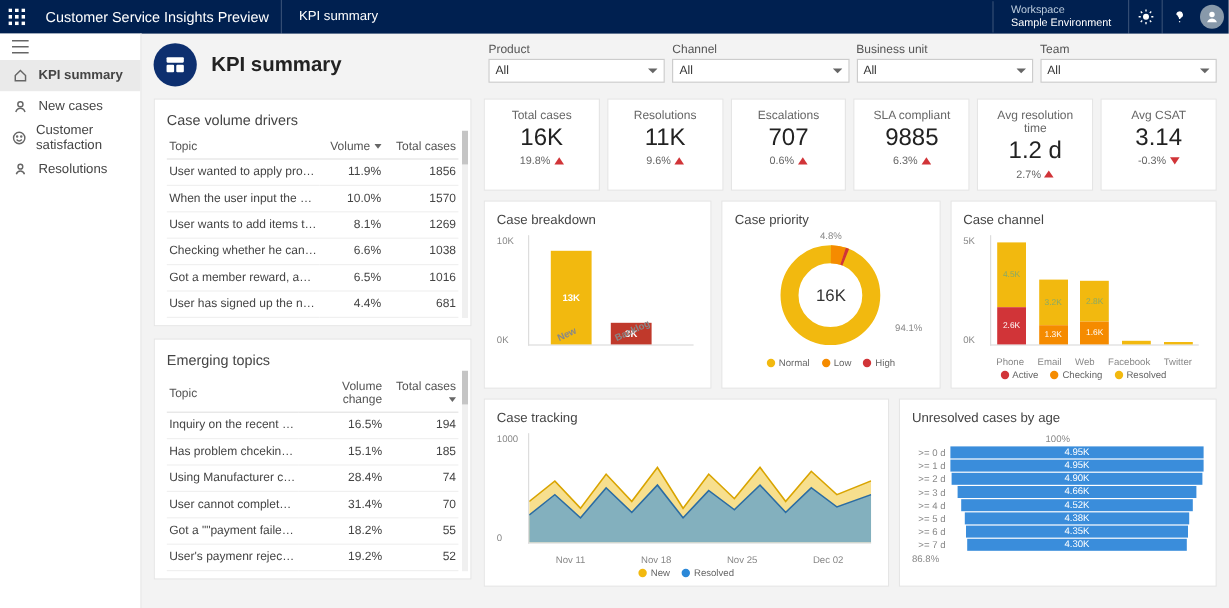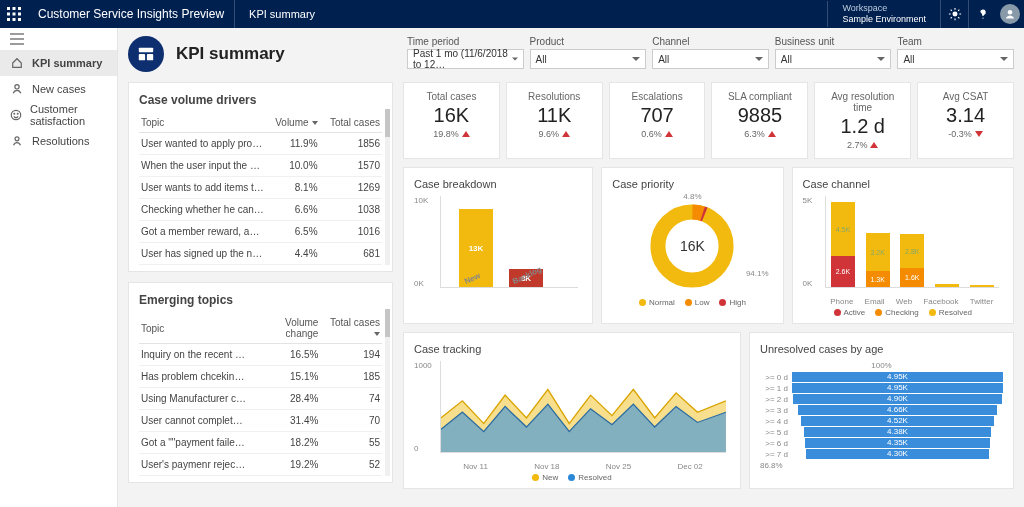--- a/index.html
+++ b/index.html
@@ -36,21 +36,21 @@
 .filters{flex:1;display:flex;gap:6px;}
 .filter{flex:1;}
 .filter .flabel{font-size:10px;color:#555;margin-bottom:2px;}
 .filter .fsel{border:1px solid #ccc;background:#fff;height:20px;font-size:10px;padding:0 5px;display:flex;align-items:center;justify-content:space-between;cursor:pointer;color:#333;}
 .filter .fsel svg{width:8px;height:8px;fill:#666;}
 .content{display:flex;gap:10px;margin-top:10px;}
 .leftcol{width:265px;display:flex;flex-direction:column;gap:10px;}
 .card{background:#fff;border:1px solid #e5e5e5;padding:10px 10px 6px;position:relative;}
 .card .scroll-fake{position:absolute;right:2px;top:26px;bottom:6px;width:5px;background:#f0f0f0;}
 .card .scroll-fake .thumb{position:absolute;top:0;width:5px;height:28px;background:#c5c5c5;}
-.card-title{font-size:12px;color:#444;margin-bottom:6px;font-weight:bold;}
+.card-title{font-size:12px;color:#444;margin-bottom:6px;}
 .tbl{width:100%;border-collapse:collapse;font-size:10px;}
 .tbl th{text-align:left;color:#555;font-weight:500;border-bottom:1px solid #e3e3e3;padding:4px 2px;}
 .tbl th.r,.tbl td.r{text-align:right;}
 .tbl td{border-bottom:1px solid #f0f0f0;padding:5px 2px;color:#444;white-space:nowrap;overflow:hidden;text-overflow:ellipsis;max-width:110px;}
 .sort-ico{display:inline-block;margin-left:3px;}
 .sort-ico svg{width:6px;height:6px;fill:#666;}
 .rightcol{flex:1;display:flex;flex-direction:column;gap:8px;}
 .kpirow{display:flex;gap:6px;}
 .kpi{flex:1;background:#fff;border:1px solid #e5e5e5;padding:8px 6px;text-align:center;}
 .kpi .klabel{font-size:10px;color:#666;}
@@ -205,29 +205,20 @@
               <rect x="2" y="10" width="7" height="7" rx="1"></rect>
               <rect x="11" y="10" width="7" height="7" rx="1"></rect>
             </svg>
           </div>
         <div>
           <div class="page-title">KPI summary</div>
         </div>
       </div>
       <div class="filters" id="filters">
           <div class="filter">
-            <div class="flabel">Time period</div>
-            <div class="fsel">
-              <span>Past 1 mo (11/6/2018 to 12…</span>
-              <svg viewBox="0 0 8 8">
-                <path d="M0 2h8L4 6z"></path>
-              </svg>
-            </div>
-          </div>
-          <div class="filter">
             <div class="flabel">Product</div>
             <div class="fsel">
               <span>All</span>
               <svg viewBox="0 0 8 8">
                 <path d="M0 2h8L4 6z"></path>
               </svg>
             </div>
           </div>
           <div class="filter">
             <div class="flabel">Channel</div>

